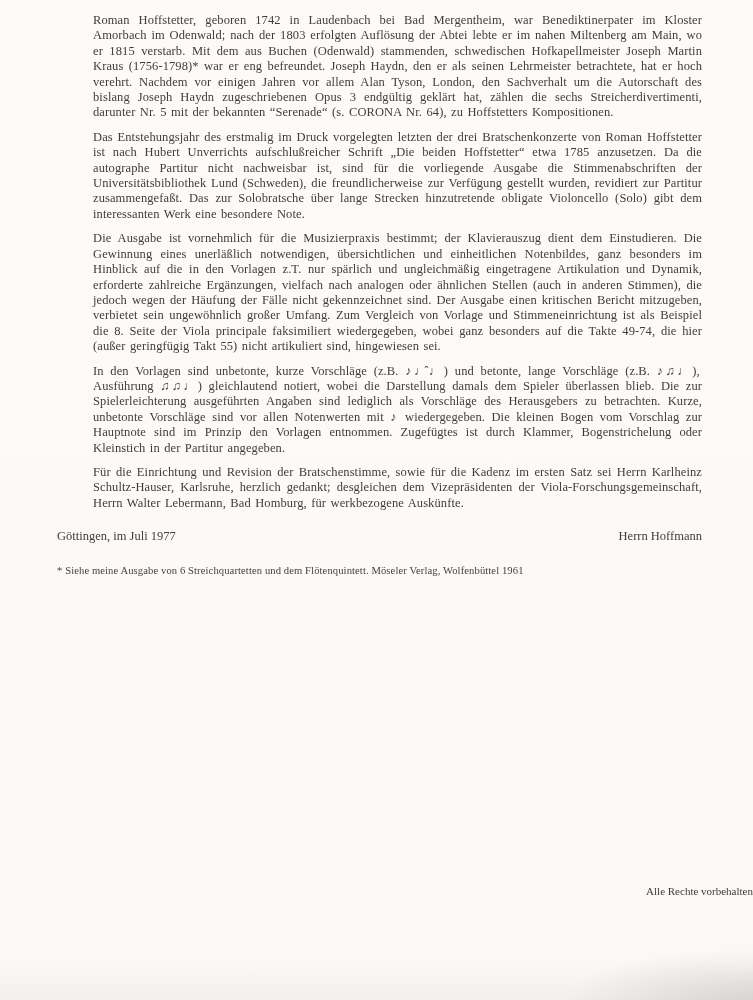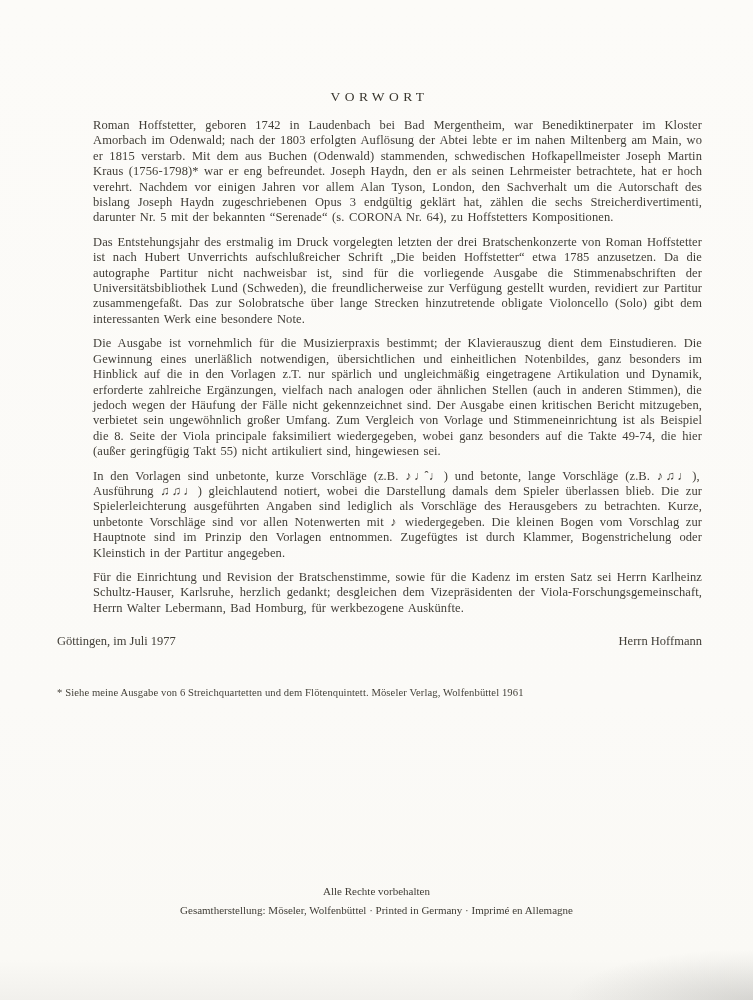--- a/index.html
+++ b/index.html
@@ -43,57 +43,55 @@
     word-spacing: 1.2px;
     letter-spacing: 0.1px;
   }
   .signature-row {
     display: flex;
     justify-content: space-between;
     margin-top: 18px;
     font-size: 12.5px;
   }
   .footnote {
-    margin-top: 38px;
+    margin-top: 21px;
     font-size: 10.6px;
     letter-spacing: 0.1px;
     color: #45423a;
   }
   .imprint {
     position: absolute;
     left: 0; right: 0;
     top: 885px;
-    text-align: center;
+    text-align: right;
     font-size: 11px;
     color: #3f3c35;
   }
   .imprint .line2 { margin-top: 7px; }
 </style>
 </head>
 <body>
 
 <div class="page">
   <div class="content">
 
-    <div class="title">VORWORT</div>
 
     <div class="body-text">
       <p>Roman Hoffstetter, geboren 1742 in Laudenbach bei Bad Mergentheim, war Benediktinerpater im Kloster Amorbach im Odenwald; nach der 1803 erfolgten Auflösung der Abtei lebte er im nahen Miltenberg am Main, wo er 1815 verstarb. Mit dem aus Buchen (Odenwald) stammenden, schwedischen Hofkapellmeister Joseph Martin Kraus (1756-1798)* war er eng befreundet. Joseph Haydn, den er als seinen Lehrmeister betrachtete, hat er hoch verehrt. Nachdem vor einigen Jahren vor allem Alan Tyson, London, den Sachverhalt um die Autorschaft des bislang Joseph Haydn zugeschriebenen Opus 3 endgültig geklärt hat, zählen die sechs Streicherdivertimenti, darunter Nr. 5 mit der bekannten “Serenade“ (s. CORONA Nr. 64), zu Hoffstetters Kompositionen.</p>
       <p>Das Entstehungsjahr des erstmalig im Druck vorgelegten letzten der drei Bratschenkonzerte von Roman Hoffstetter ist nach Hubert Unverrichts aufschlußreicher Schrift „Die beiden Hoffstetter“ etwa 1785 anzusetzen. Da die autographe Partitur nicht nachweisbar ist, sind für die vorliegende Ausgabe die Stimmenabschriften der Universitätsbibliothek Lund (Schweden), die freundlicherweise zur Verfügung gestellt wurden, revidiert zur Partitur zusammengefaßt. Das zur Solobratsche über lange Strecken hinzutretende obligate Violoncello (Solo) gibt dem interessanten Werk eine besondere Note.</p>
       <p>Die Ausgabe ist vornehmlich für die Musizierpraxis bestimmt; der Klavierauszug dient dem Einstudieren. Die Gewinnung eines unerläßlich notwendigen, übersichtlichen und einheitlichen Notenbildes, ganz besonders im Hinblick auf die in den Vorlagen z.T. nur spärlich und ungleichmäßig eingetragene Artikulation und Dynamik, erforderte zahlreiche Ergänzungen, vielfach nach analogen oder ähnlichen Stellen (auch in anderen Stimmen), die jedoch wegen der Häufung der Fälle nicht gekennzeichnet sind. Der Ausgabe einen kritischen Bericht mitzugeben, verbietet sein ungewöhnlich großer Umfang. Zum Vergleich von Vorlage und Stimmeneinrichtung ist als Beispiel die 8. Seite der Viola principale faksimiliert wiedergegeben, wobei ganz besonders auf die Takte 49-74, die hier (außer geringfügig Takt 55) nicht artikuliert sind, hingewiesen sei.</p>
       <p>In den Vorlagen sind unbetonte, kurze Vorschläge (z.B. ♪♩̑♩) und betonte, lange Vorschläge (z.B. ♪♫♩), Ausführung ♫♫♩) gleichlautend notiert, wobei die Darstellung damals dem Spieler überlassen blieb. Die zur Spielerleichterung ausgeführten Angaben sind lediglich als Vorschläge des Herausgebers zu betrachten. Kurze, unbetonte Vorschläge sind vor allen Notenwerten mit ♪ wiedergegeben. Die kleinen Bogen vom Vorschlag zur Hauptnote sind im Prinzip den Vorlagen entnommen. Zugefügtes ist durch Klammer, Bogenstrichelung oder Kleinstich in der Partitur angegeben.</p>
       <p>Für die Einrichtung und Revision der Bratschenstimme, sowie für die Kadenz im ersten Satz sei Herrn Karlheinz Schultz-Hauser, Karlsruhe, herzlich gedankt; desgleichen dem Vizepräsidenten der Viola-Forschungsgemeinschaft, Herrn Walter Lebermann, Bad Homburg, für werkbezogene Auskünfte.</p>
     </div>
 
     <div class="signature-row">
       <span>Göttingen, im Juli 1977</span>
       <span>Herrn Hoffmann</span>
     </div>
 
     <div class="footnote">* Siehe meine Ausgabe von 6 Streichquartetten und dem Flötenquintett. Möseler Verlag, Wolfenbüttel 1961</div>
 
   </div>
 
   <div class="imprint">
     <div class="line1">Alle Rechte vorbehalten</div>
-    <div class="line2">Gesamtherstellung: Möseler, Wolfenbüttel · Printed in Germany · Imprimé en Allemagne</div>
   </div>
 </div>
 
 </body></html>

